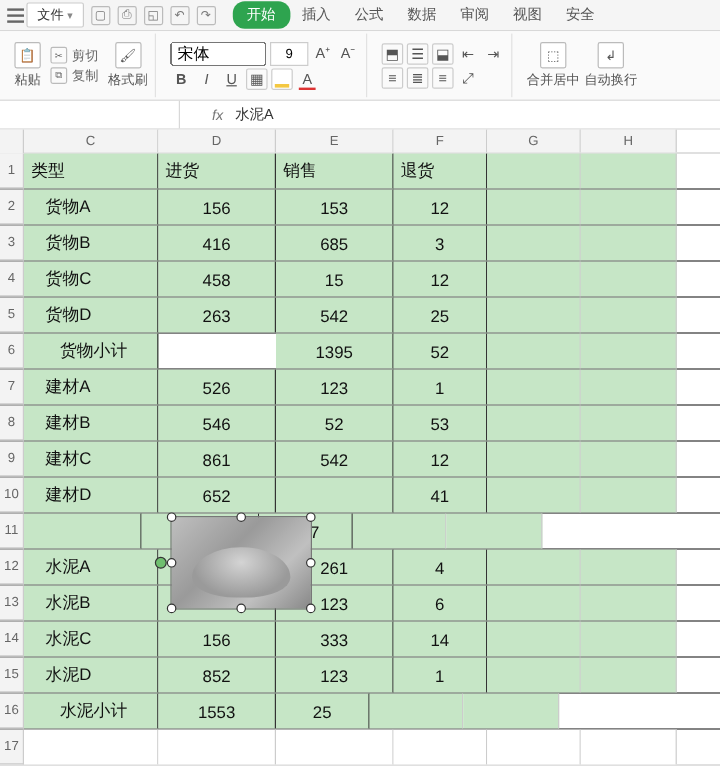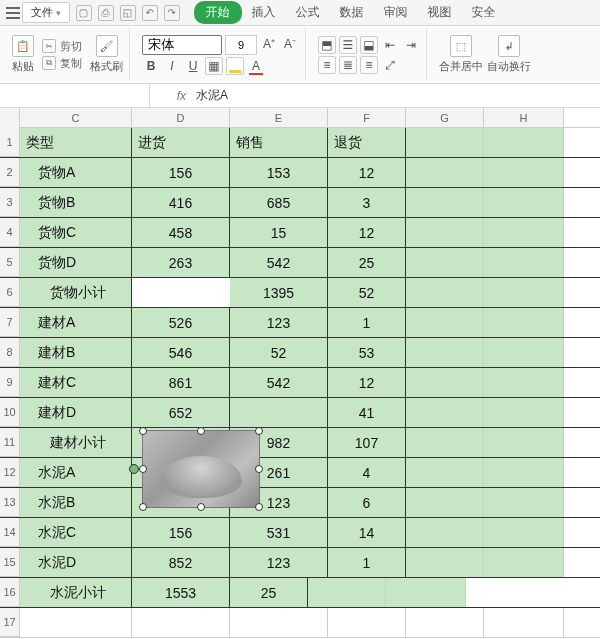--- a/index.html
+++ b/index.html
@@ -436,21 +436,20 @@
       <div class="rowhead">10</div>
       <div class="cell left indent" style="width: 112px;">建材D</div>
       <div class="cell num" style="width: 98px;">652</div>
       <div class="cell num" style="width: 98px;"></div>
       <div class="cell num" style="width: 78px;">41</div>
       <div class="cell extra" style="width: 78px;"></div>
       <div class="cell extra" style="width: 80px;"></div>
     </div>
     <div class="row">
       <div class="rowhead">11</div>
-      <div class="cell left sub" style="width: 112px;">建材小计</div>
       <div class="cell num" style="width: 98px;"></div>
       <div class="cell num" style="width: 98px;">982</div>
       <div class="cell num" style="width: 78px;">107</div>
       <div class="cell extra" style="width: 78px;"></div>
       <div class="cell extra" style="width: 80px;"></div>
     </div>
     <div class="row">
       <div class="rowhead">12</div>
       <div class="cell left indent" style="width: 112px;">水泥A</div>
       <div class="cell num" style="width: 98px;"></div>
@@ -465,21 +464,21 @@
       <div class="cell num" style="width: 98px;"></div>
       <div class="cell num" style="width: 98px;">123</div>
       <div class="cell num" style="width: 78px;">6</div>
       <div class="cell extra" style="width: 78px;"></div>
       <div class="cell extra" style="width: 80px;"></div>
     </div>
     <div class="row">
       <div class="rowhead">14</div>
       <div class="cell left indent" style="width: 112px;">水泥C</div>
       <div class="cell num" style="width: 98px;">156</div>
-      <div class="cell num" style="width: 98px;">531</div>
+      <div class="cell num" style="width: 98px;">333</div>
       <div class="cell num" style="width: 78px;">14</div>
       <div class="cell extra" style="width: 78px;"></div>
       <div class="cell extra" style="width: 80px;"></div>
     </div>
     <div class="row">
       <div class="rowhead">15</div>
       <div class="cell left indent" style="width: 112px;">水泥D</div>
       <div class="cell num" style="width: 98px;">852</div>
       <div class="cell num" style="width: 98px;">123</div>
       <div class="cell num" style="width: 78px;">1</div>

